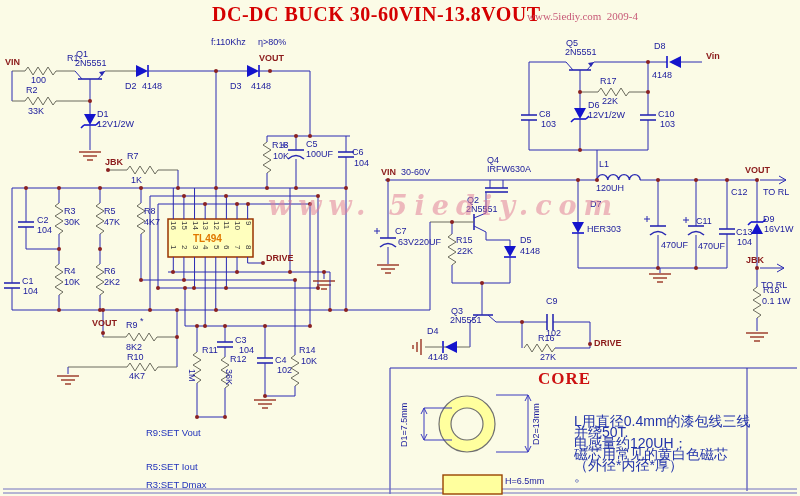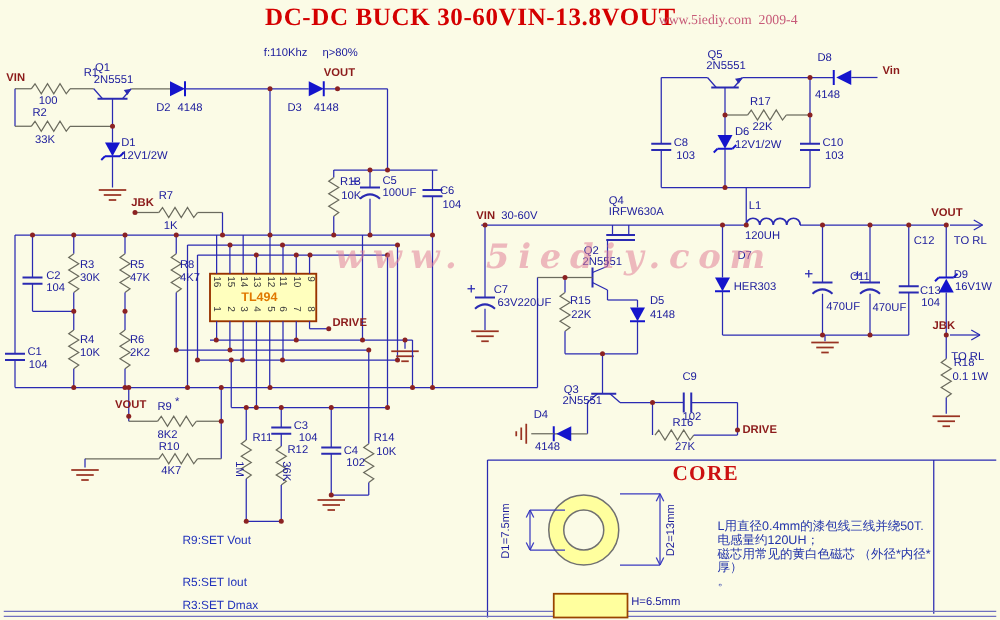--- a/index.html
+++ b/index.html
@@ -14,21 +14,21 @@
        transform:rotate(90deg);transform-origin:left top}
   #title{position:absolute;left:212px;top:3px;font-family:"Liberation Serif",serif;
          font-weight:700;font-size:20px;color:#d40000;letter-spacing:.5px}
   #site{position:absolute;left:527px;top:10px;font-family:"Liberation Serif",serif;
         font-size:11px;color:#c75a78}
   #freq,#eff{position:absolute;top:37px;font-size:9px;color:#1a1a9c}
   #freq{left:211px}#eff{left:258px}
   #icname{position:absolute;left:193px;top:233px;font-size:10px;font-weight:700;color:#e07800}
   #coretitle{position:absolute;left:538px;top:369px;font-family:"Liberation Serif",serif;
              font-weight:700;font-size:17px;color:#cc1111;letter-spacing:1px}
-  #corenotes{position:absolute;left:574px;top:416px;width:180px;font-size:10px;
+  #corenotes{position:absolute;left:574px;top:416px;width:180px;font-size:14px;
              line-height:11px;color:#2233aa}
   #corenotes span{display:block}
   #fnotes span{position:absolute;left:146px;font-size:9.5px;color:#2233bb;line-height:1}
   #wm{position:absolute;left:268px;top:190px;font-family:"DejaVu Serif",serif;
       font-style:italic;font-weight:700;font-size:27px;letter-spacing:7px;
       color:rgba(224,122,150,.52);pointer-events:none}
 </style>
 </head>
 <body>
 
@@ -474,21 +474,21 @@
       <span class="lb" style="left: 541px; top: 120px;">103</span>
       <span class="lb" style="left: 658px; top: 110px;">C10</span>
       <span class="lb" style="left: 660px; top: 120px;">103</span>
       <span class="lb" style="left: 654px; top: 42px;">D8</span>
       <span class="lb" style="left: 652px; top: 71px;">4148</span>
       <span class="lb net" style="left: 706px; top: 52px;">Vin</span>
       <span class="lb" style="left: 590px; top: 200px;">D7</span>
       <span class="lb" style="left: 587px; top: 225px;">HER303</span>
       <span class="lb" style="left: 599px; top: 160px;">L1</span>
       <span class="lb" style="left: 596px; top: 184px;">120UH</span>
-      <span class="lb" style="left: 668px; top: 217px; padding-left: 12px;">C11</span>
+      <span class="lb" style="left: 696px; top: 217px;">C11</span>
       <span class="lb" style="left: 661px; top: 241px;">470UF</span>
       <span class="lb" style="left: 684px; top: 188px; padding-left: 47px;">C12</span>
       <span class="lb" style="left: 698px; top: 242px;">470UF</span>
       <span class="lb" style="left: 736px; top: 228px;">C13</span>
       <span class="lb" style="left: 737px; top: 238px;">104</span>
       <span class="lb" style="left: 763px; top: 215px;">D9</span>
       <span class="lb" style="left: 764px; top: 225px;">16V1W</span>
       <span class="lb net" style="left: 745px; top: 166px;">VOUT</span>
       <span class="lb" style="left: 763px; top: 188px;">TO RL</span>
       <span class="lb net" style="left: 746px; top: 256px;">JBK</span>

